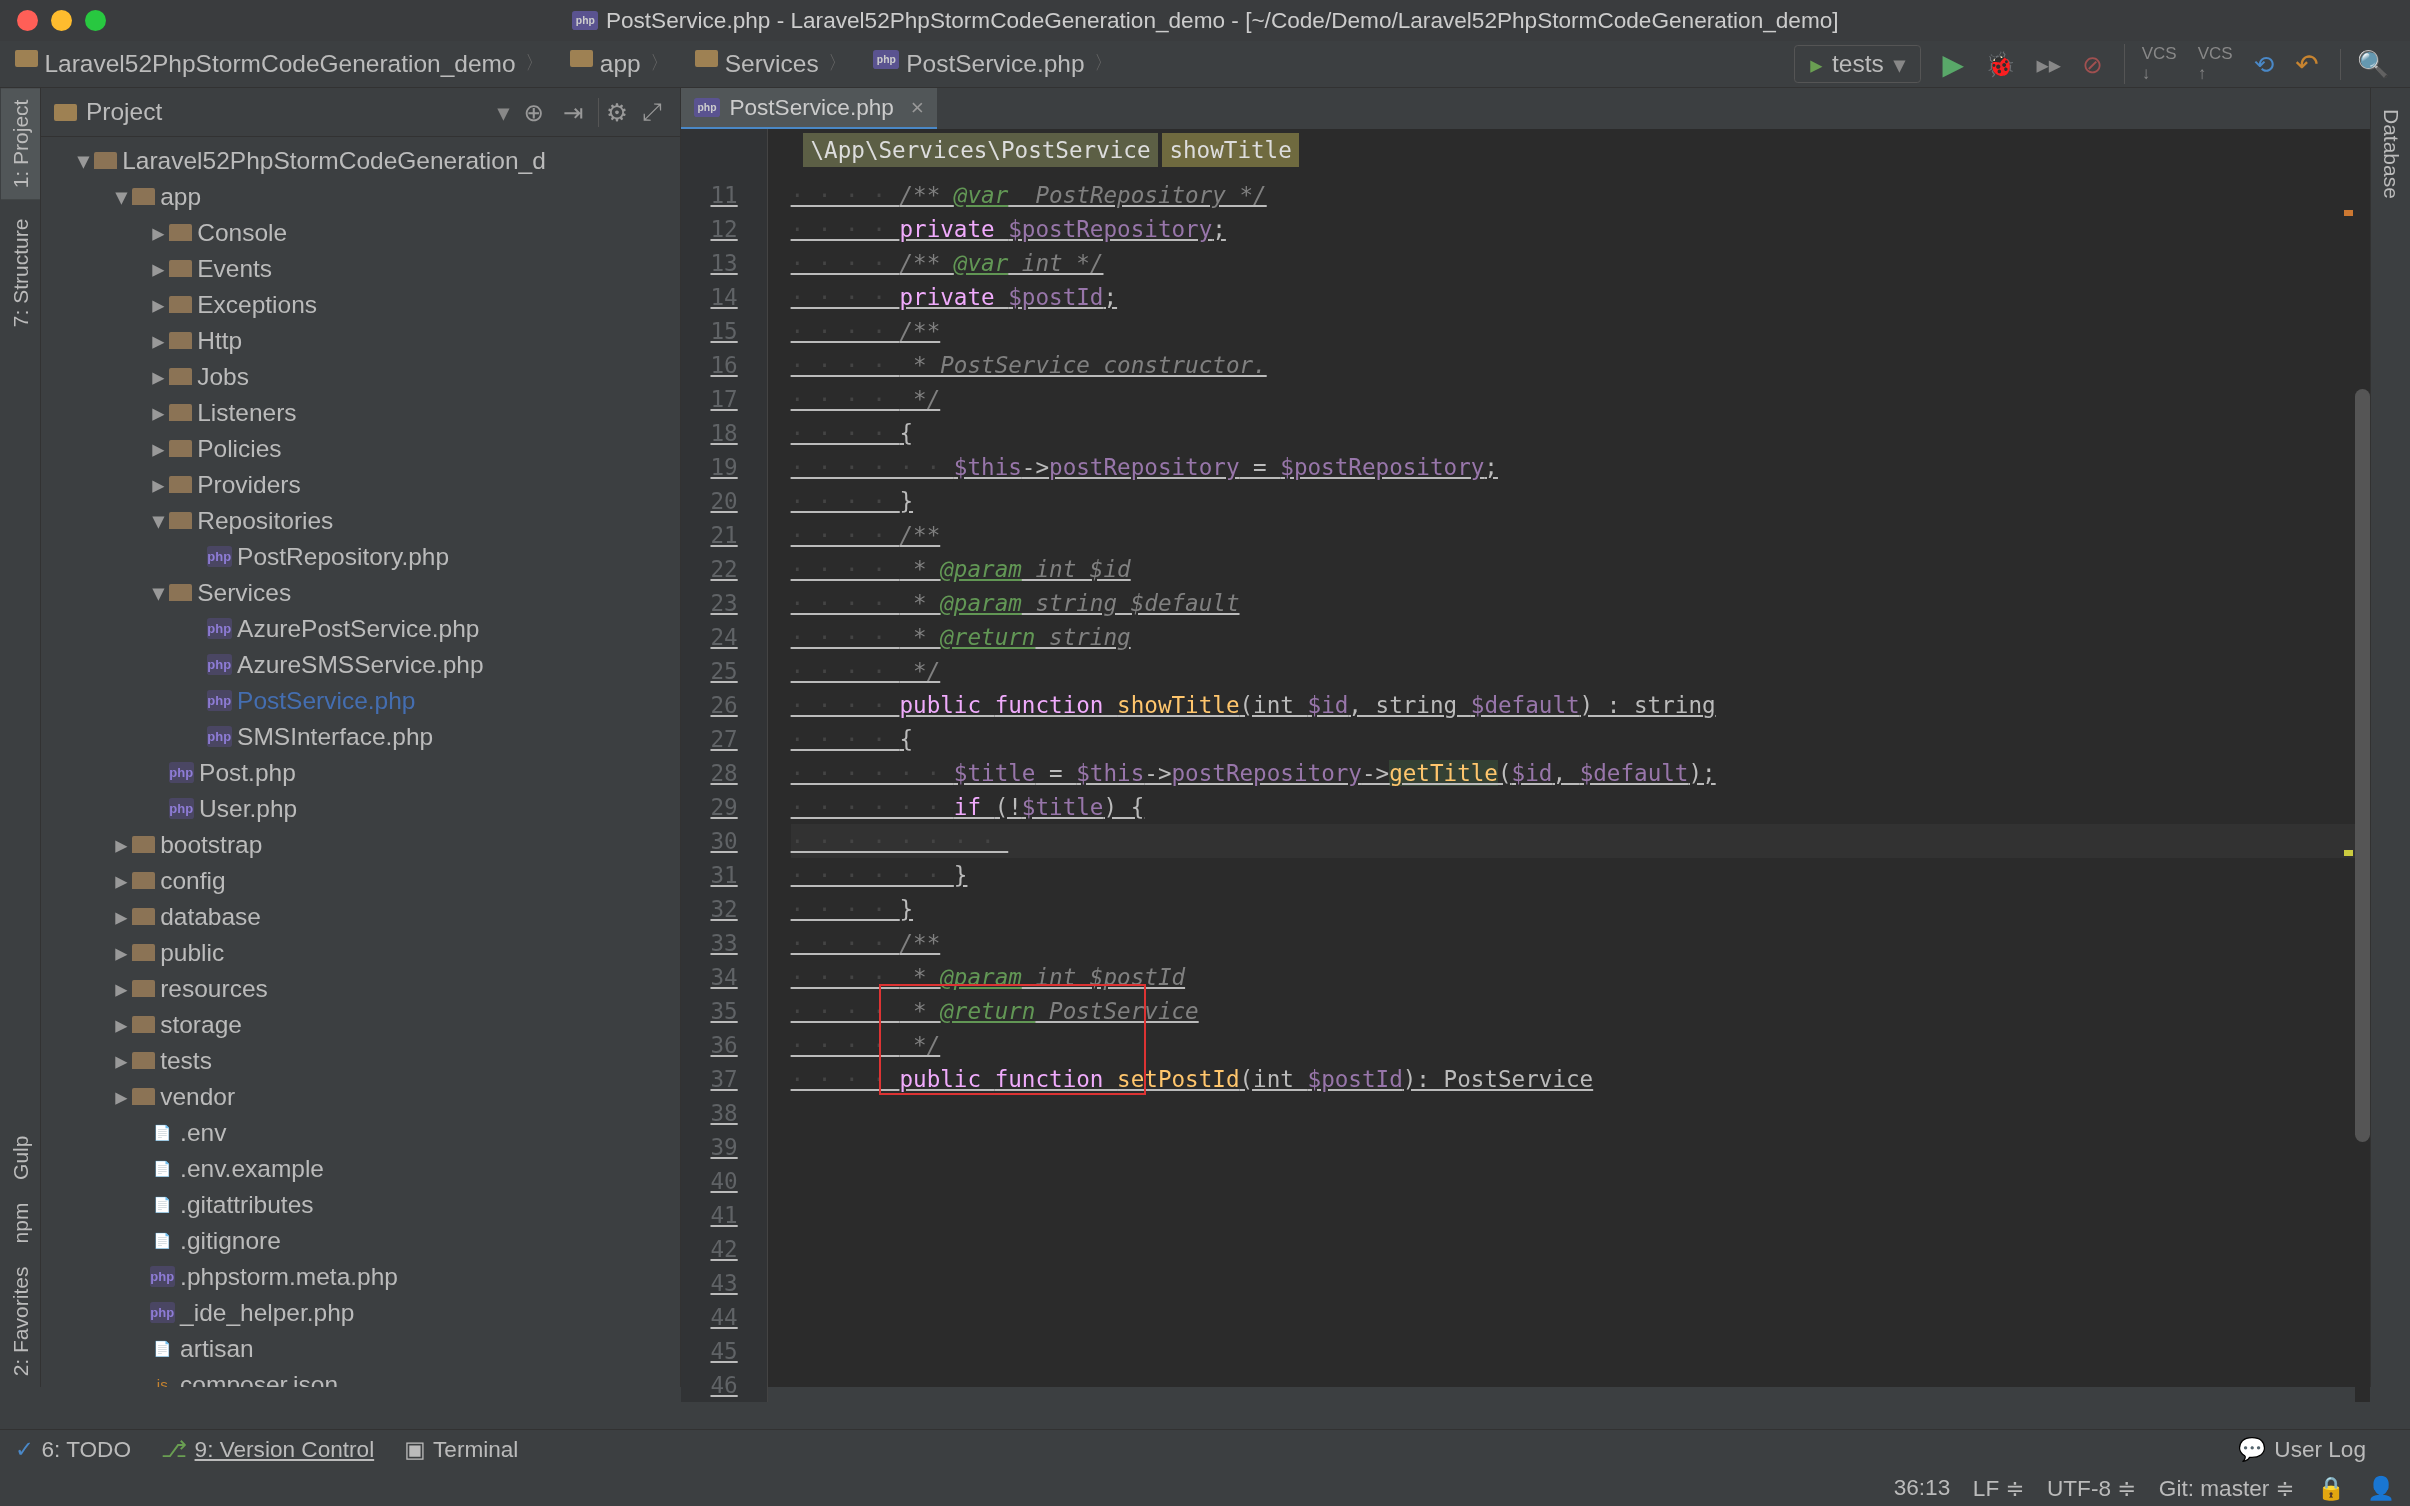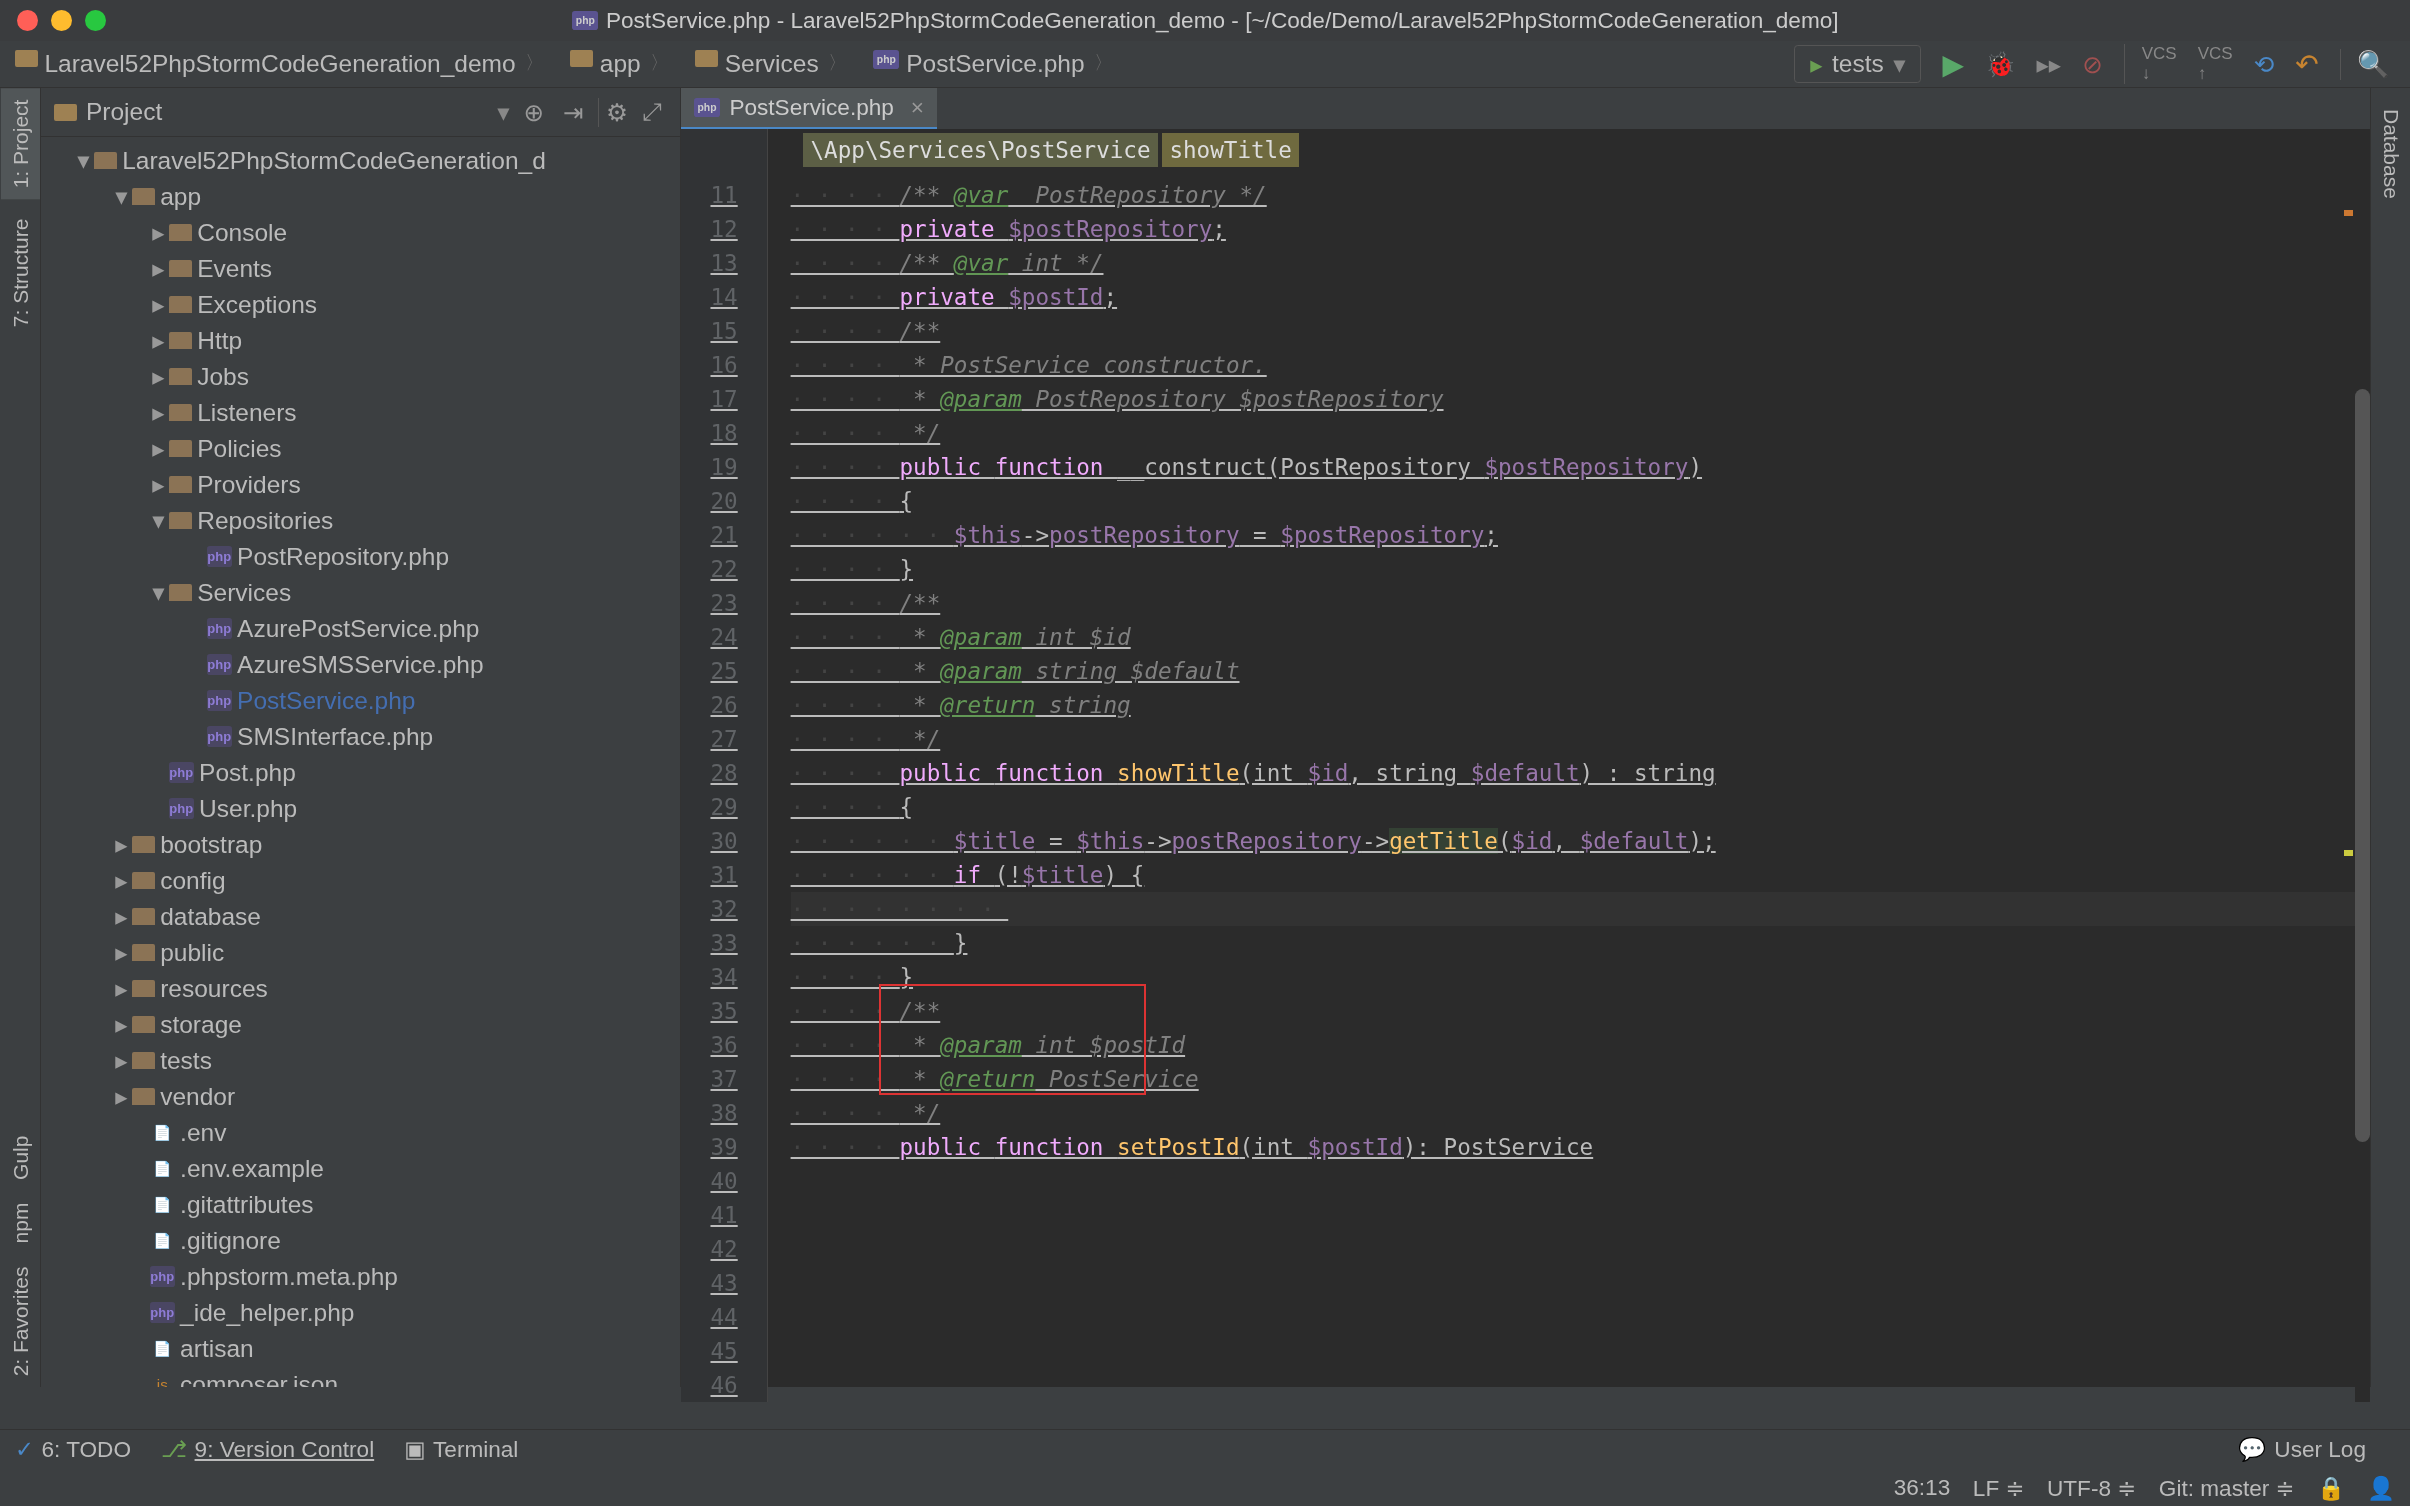--- a/index.html
+++ b/index.html
@@ -341,23 +341,21 @@
       <div class="fold"></div>
       <div class="code">
 <div class="ln"><span class="indent">· · · · </span><span class="cmt">/** </span><span class="tag">@var</span><span class="cmt">  PostRepository */</span></div>
 <div class="ln"><span class="indent">· · · · </span><span class="kw">private </span><span class="var">$postRepository</span><span>;</span></div>
 <div class="ln"></div>
 <div class="ln"><span class="indent">· · · · </span><span class="cmt">/** </span><span class="tag">@var</span><span class="cmt"> int */</span></div>
 <div class="ln"><span class="indent">· · · · </span><span class="kw">private </span><span class="var">$postId</span><span>;</span></div>
 <div class="ln"></div>
 <div class="ln"><span class="indent">· · · · </span><span class="cmt">/**</span></div>
 <div class="ln"><span class="indent">· · · · </span><span class="cmt"> * PostService constructor.</span></div>
-<div class="ln"><span class="indent">· · · · </span><span class="cmt"> * </span><span class="tag">@param</span><span class="cmt"> PostRepository $postRepository</span></div>
 <div class="ln"><span class="indent">· · · · </span><span class="cmt"> */</span></div>
-<div class="ln"><span class="indent">· · · · </span><span class="kw">public </span><span class="kw">function </span><span>__construct</span><span>(PostRepository </span><span class="var">$postRepository</span><span>)</span></div>
 <div class="ln"><span class="indent">· · · · </span><span>{</span></div>
 <div class="ln"><span class="indent">· · · · · · </span><span class="var">$this</span><span>-&gt;</span><span class="var">postRepository</span><span> = </span><span class="var">$postRepository</span><span>;</span></div>
 <div class="ln"><span class="indent">· · · · </span><span>}</span></div>
 <div class="ln"></div>
 <div class="ln"><span class="indent">· · · · </span><span class="cmt">/**</span></div>
 <div class="ln"><span class="indent">· · · · </span><span class="cmt"> * </span><span class="tag">@param</span><span class="cmt"> int $id</span></div>
 <div class="ln"><span class="indent">· · · · </span><span class="cmt"> * </span><span class="tag">@param</span><span class="cmt"> string $default</span></div>
 <div class="ln"><span class="indent">· · · · </span><span class="cmt"> * </span><span class="tag">@return</span><span class="cmt"> string</span></div>
 <div class="ln"><span class="indent">· · · · </span><span class="cmt"> */</span></div>
 <div class="ln"><span class="indent">· · · · </span><span class="kw">public </span><span class="kw">function </span><span class="fn">showTitle</span><span>(int </span><span class="var">$id</span><span>, string </span><span class="var">$default</span><span>) : string</span></div>

